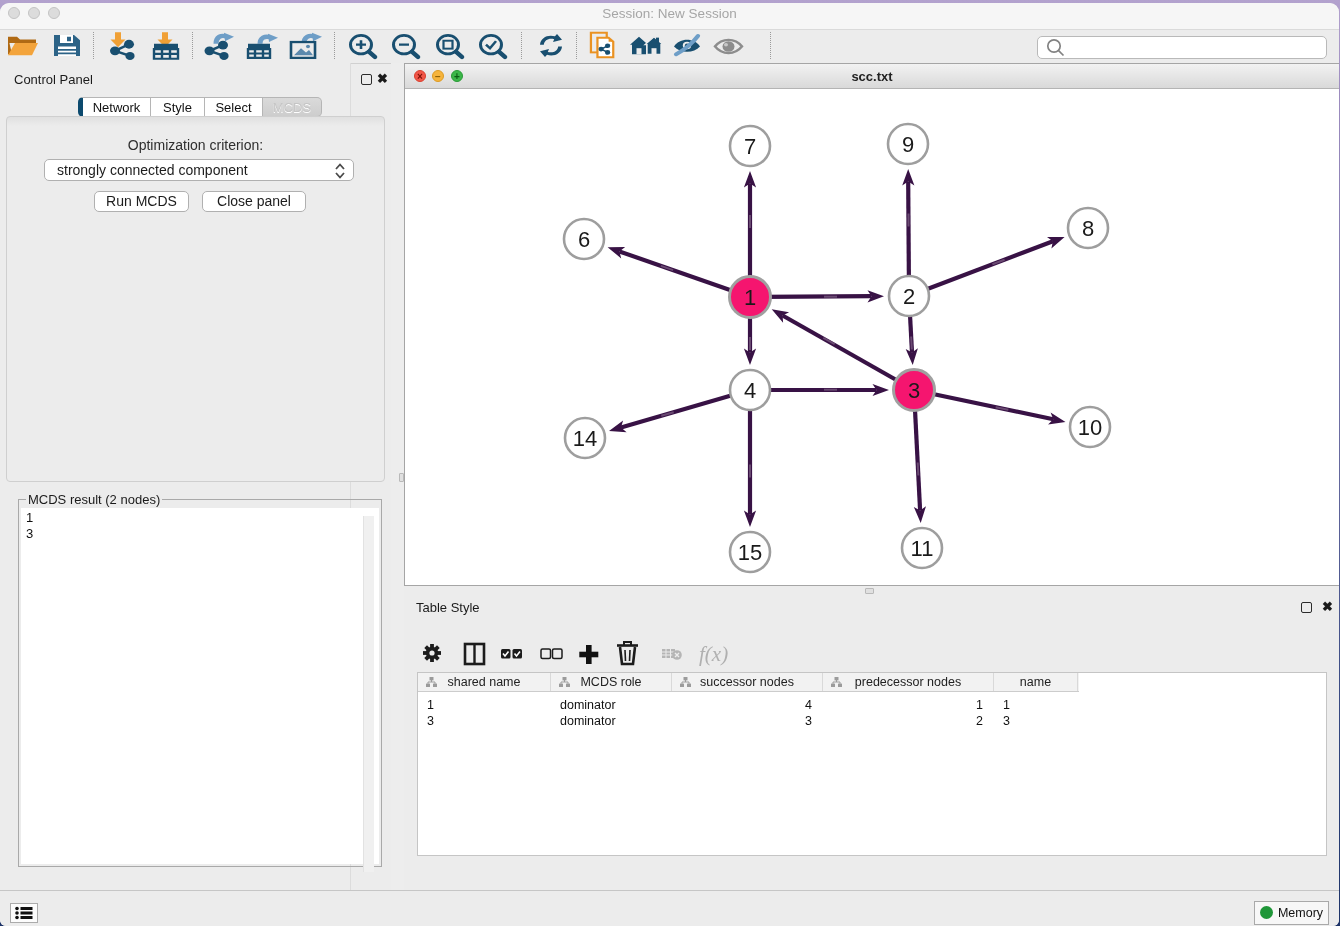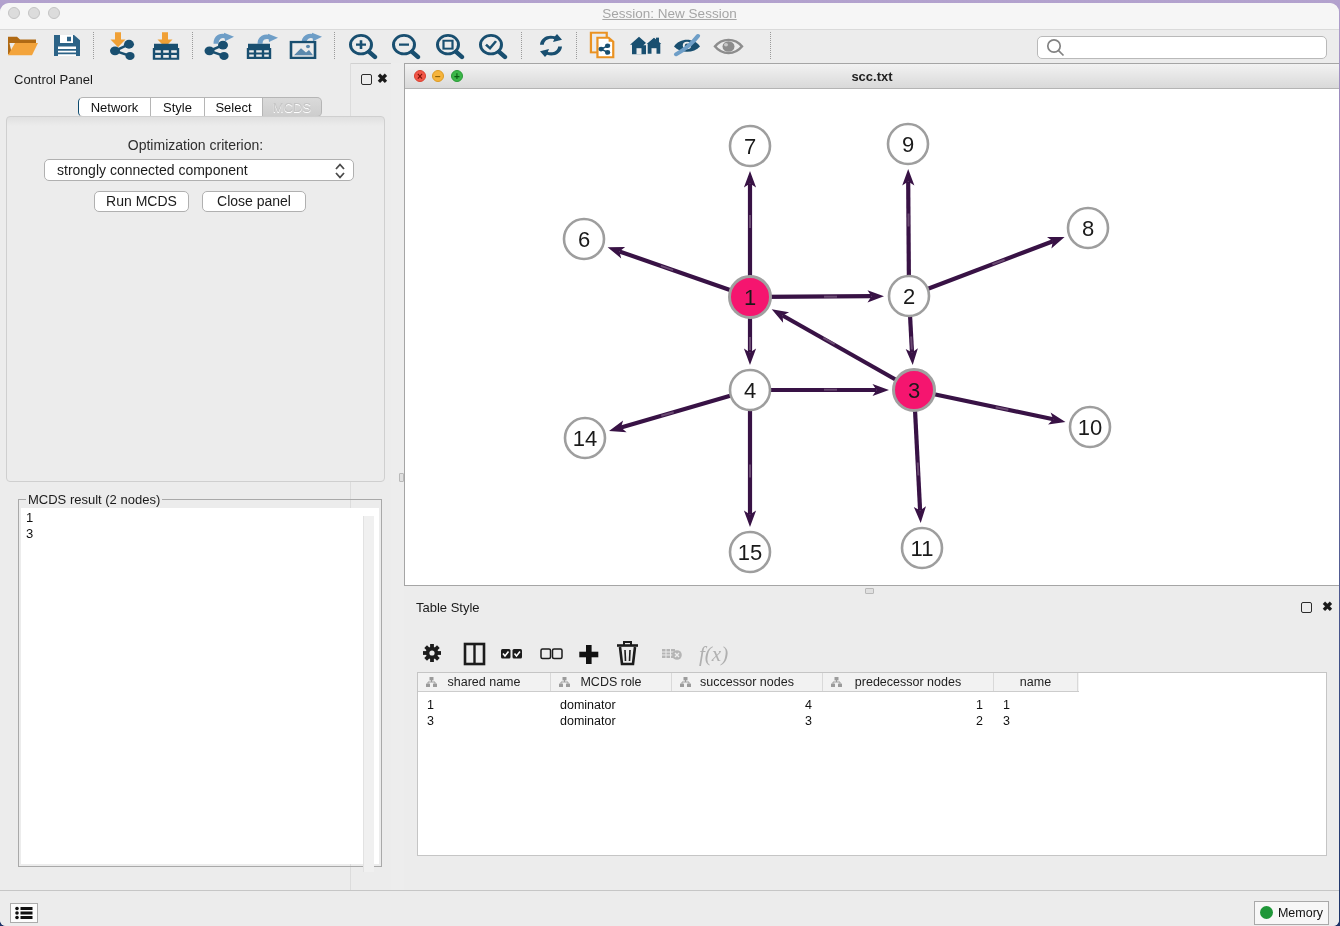--- a/index.html
+++ b/index.html
@@ -14,40 +14,40 @@
     background:#ececec; border-radius:9px 9px 6px 6px;
     overflow:hidden;
   }
   .abs { position:absolute; }
   
   #titlebar { left:0; top:0; width:1339px; height:27px; background:#f6f6f6;
     border-bottom:1px solid #dadada; border-radius:9px 9px 0 0; }
   .tl { position:absolute; top:4px; width:12px; height:12px; border-radius:50%;
     background:#dcdcdc; border:1px solid #c3c3c3; }
   #wtitle { position:absolute; top:3px; left:0; width:100%; text-align:center;
-    font-size:13.5px; color:#a6a6a6;text-decoration:underline; }
+    font-size:13.5px; color:#a6a6a6; }
   
   #toolbar { left:0; top:27px; width:1339px; height:34px; background:#ececec;
     border-bottom:1px solid #d0d0d0; }
   .sep { position:absolute; top:2px; height:27px; width:0;
     border-left:1px dotted #9a9a9a; }
   #searchbox { position:absolute; left:1037px; top:6px; width:290px; height:23px;
     background:#fff; border:1px solid #b9b9b9; border-radius:5px; }
   
   #cpanel { left:0; top:60px; width:351px; height:827px; background:#ececec;
     border-right:1px solid #dcdcdc; }
   #cp-head { position:absolute; left:14px; top:9px; font-size:13px; color:#1b1b1b; }
   .float-ico { position:absolute; width:11px; height:11px; border:1.6px solid #2b2b2b;
     border-radius:2px; }
   .x-ico { position:absolute; font-size:13px; font-weight:bold; color:#1a1a1a; line-height:1; }
   
   .tabstrip { position:absolute; display:flex; }
   .tab { height:20px; background:#fff; border:1px solid #b5b5b5; border-left:none;
     font-size:13px; color:#111; text-align:center; line-height:19px; }
-  .tab.first { border-left:1px solid #0c4a6e; border-radius:5px 0 0 5px; }
+  .tab.first { border-left:5px solid #0c4a6e; border-radius:5px 0 0 5px; }
   .tab.last { border-radius:0 5px 5px 0; }
   .tab.sel { background:linear-gradient(#dadada,#cdcdcd); color:#c5c5c5;
     text-shadow:0 1px 0 #ffffff; }
   
   #tabcontent { position:absolute; left:6px; top:53px; width:379px; height:366px;
     border:1px solid #cfcfcf; border-radius:4px;
     background:linear-gradient(#e0e0e0 0px, #ececec 9px); }
   #optlabel { position:absolute; left:0; top:74px; width:391px; text-align:center;
     font-size:14px; color:#2e2e2e; }
   #dropdown { position:absolute; left:44px; top:96px; width:310px; height:22px;

